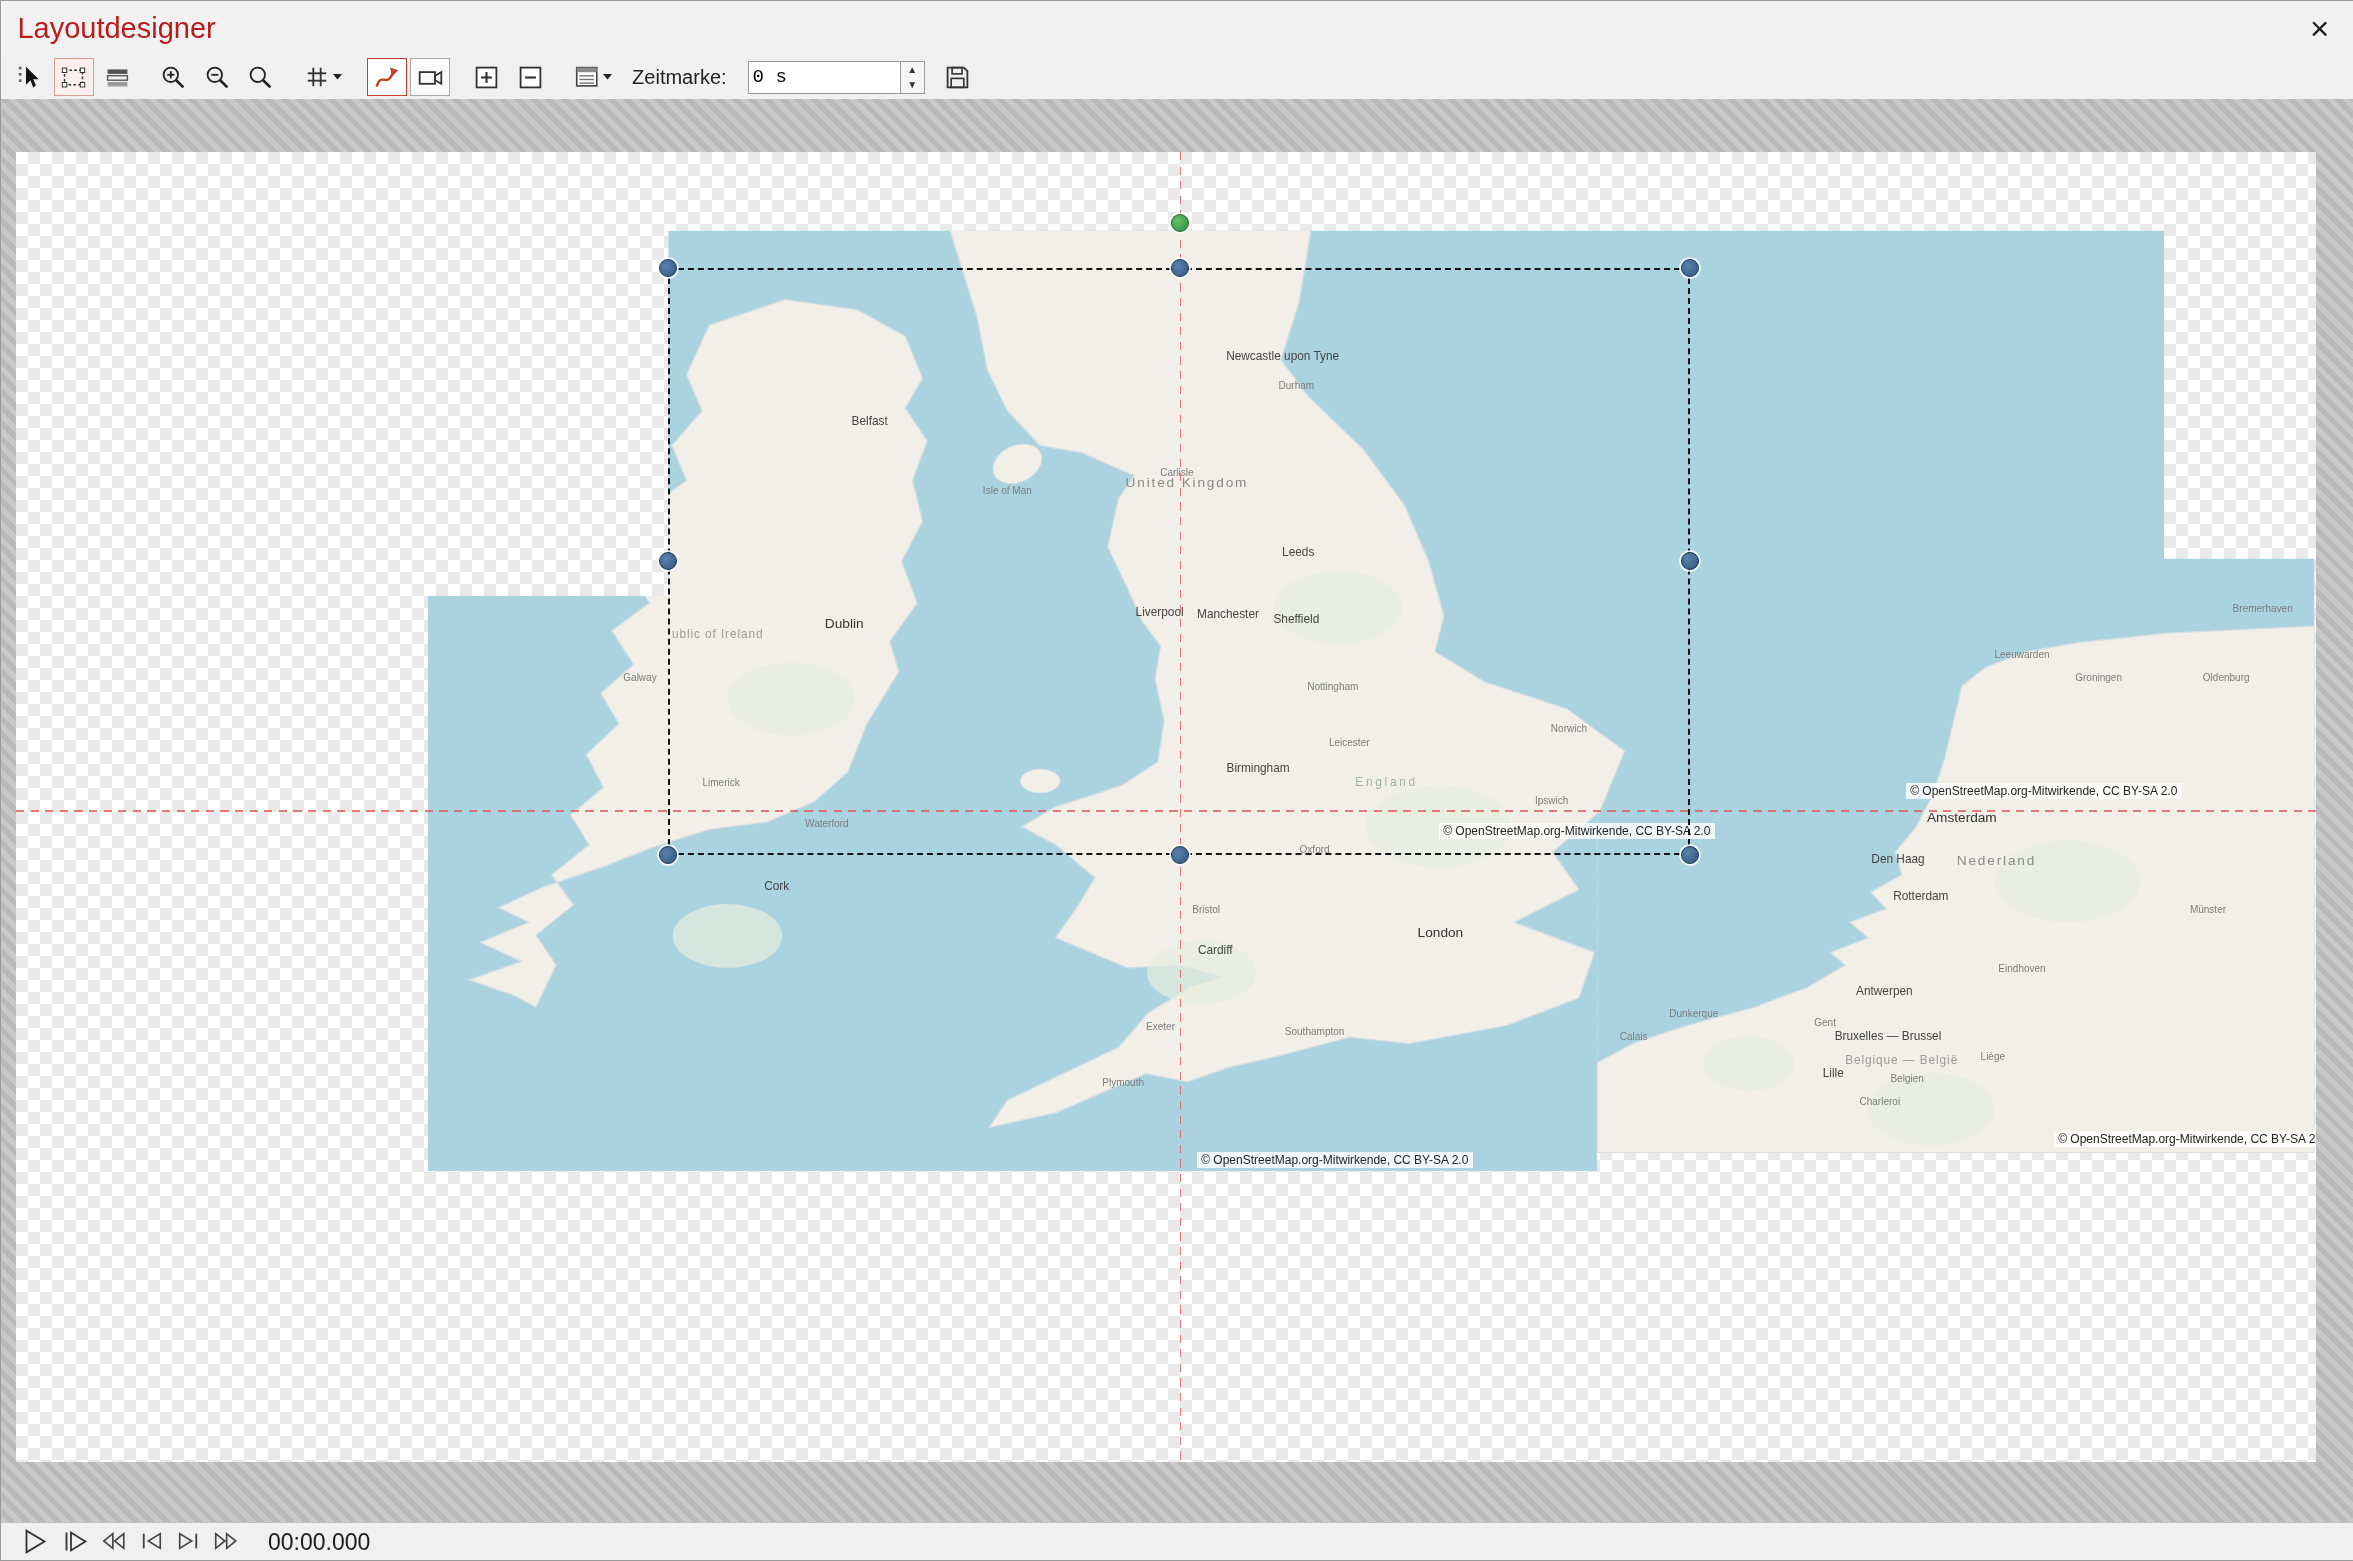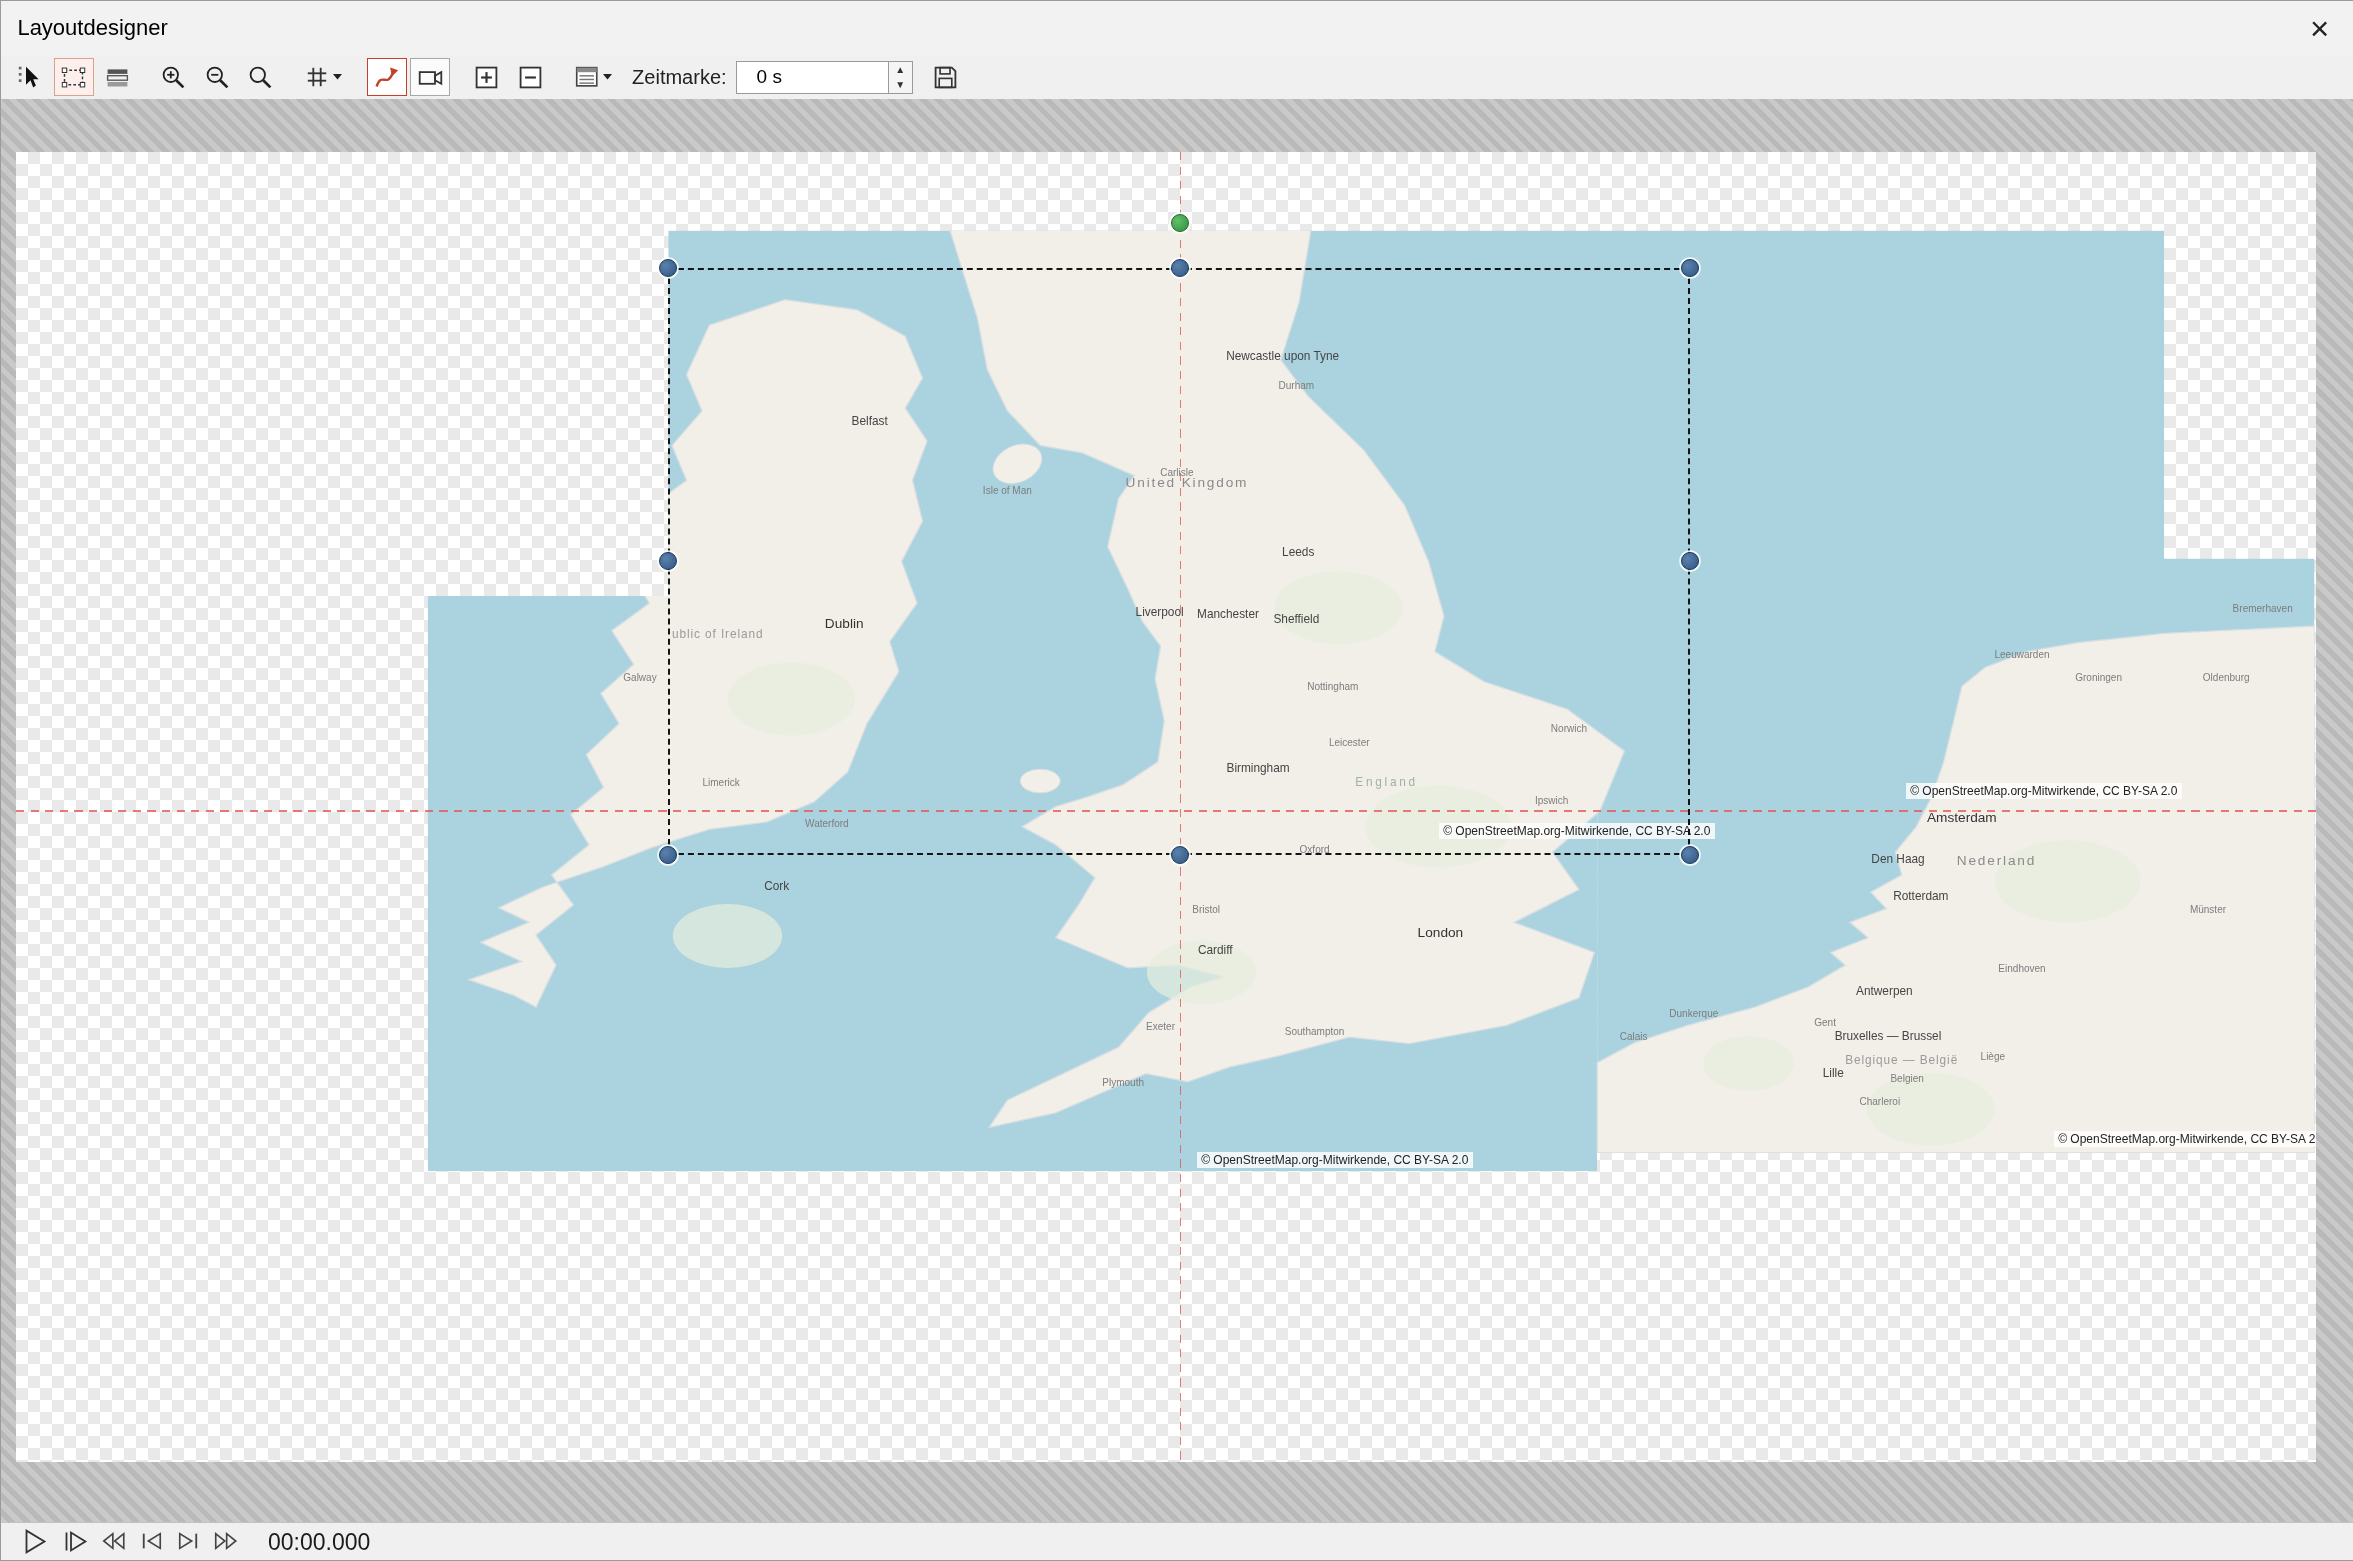--- a/index.html
+++ b/index.html
@@ -1,34 +1,34 @@
 <!DOCTYPE html>
 <html style="font-size:14.6px"><head>
 <meta charset="utf-8">
 <style>
   html,body{margin:0;padding:0;background:#d0d0d0;font-family:"Liberation Sans",sans-serif;}
   #win{position:relative;width:2354px;height:1561px;background:#f0f0f0;border:0.9px solid #9a9a9a;box-sizing:border-box;overflow:hidden;}
 
   
   .titlebar{position:absolute;left:0;top:0;width:100%;height:54px;background:#f2f2f2;display:flex;align-items:center;justify-content:space-between;box-sizing:border-box;padding:0 16.4px;}
-  .titlebar .title{font-size:22px;color:#000000;}
+  .titlebar .title{font-size:29px;color:#b91c1c;}
   .titlebar .close{font-size:33px;line-height:27px;color:#222;cursor:pointer;padding:0 7.3px;}
 
   
   .toolbar{position:absolute;left:0;top:54px;width:100%;height:44px;background:#f0f0f0;display:flex;align-items:center;padding-left:9px;box-sizing:border-box;}
   .tb{width:40px;height:38px;display:flex;align-items:center;justify-content:center;margin-right:3.6px;border:0.9px solid transparent;box-sizing:border-box;background:transparent;}
   .tb svg{display:block;}
   .tb.checked{background:#fdf0ec;border:0.9px solid #dba08e;}
   .tb.red-box{border:1.8px solid #c4402a;background:#fff;}
   .tb.gray-box{border:0.9px solid #a8a8a8;background:#fbfbfb;}
   .tbgap{width:12.8px;}
   .tb-wide{width:53px;}
   .caret{margin-left:3.6px;}
   .zlabel{font-size:20px;color:#222;margin:0 9px 0 9px;}
-  .zinput{width:153px;height:33px;border:0.9px solid #9a9a9a;background:#fff;font-size:19px;font-family:Liberation Sans, sans-serif;padding:0 20px;box-sizing:border-box;}
+  .zinput{width:153px;height:33px;border:0.9px solid #9a9a9a;background:#fff;font-size:19px;font-family:Liberation Mono, monospace;padding:0 4px;box-sizing:border-box;margin-left:12px;}
   .spinner{display:flex;flex-direction:column;width:24px;height:33px;border:0.9px solid #9a9a9a;border-left:none;box-sizing:border-box;background:#f5f5f5;}
   .spinner div{flex:1;display:flex;align-items:center;justify-content:center;font-size:10px;color:#333;}
 
   
   .workarea{position:absolute;left:0;top:98px;width:2354px;height:1424px;background:repeating-linear-gradient(45deg,#c9c9c9 0 5.5px,#b9b9b9 5.5px 11px);}
   .canvas{position:absolute;left:14.6px;top:53px;width:2300px;height:1310px;background:
      conic-gradient(#e9e9e9 25%,#ffffff 0 50%,#e9e9e9 0 75%,#ffffff 0);
      background-size:24px 24px;overflow:hidden;}
 
   .map-svg{position:absolute;left:0;top:0;}

